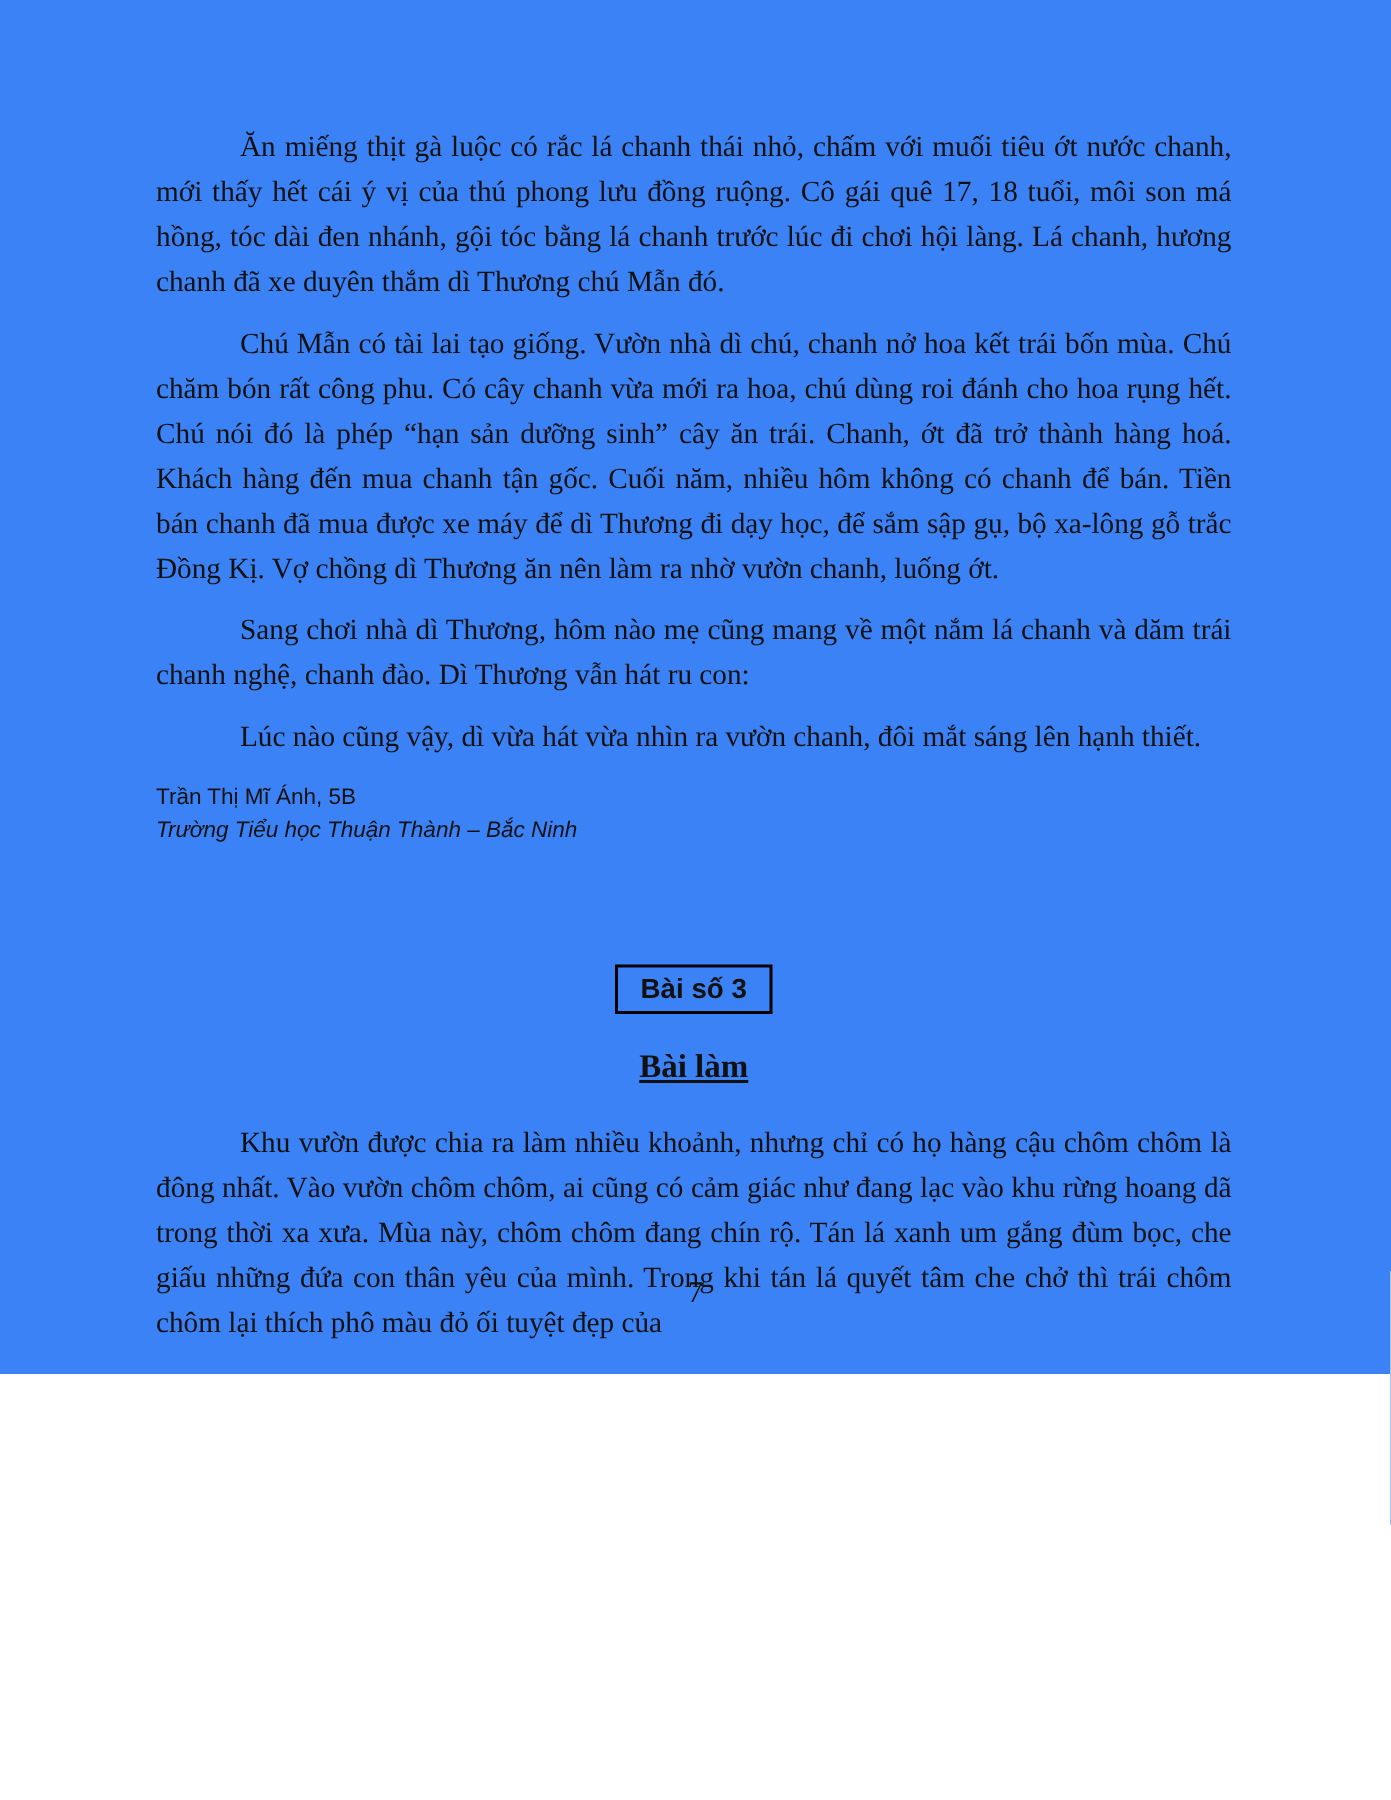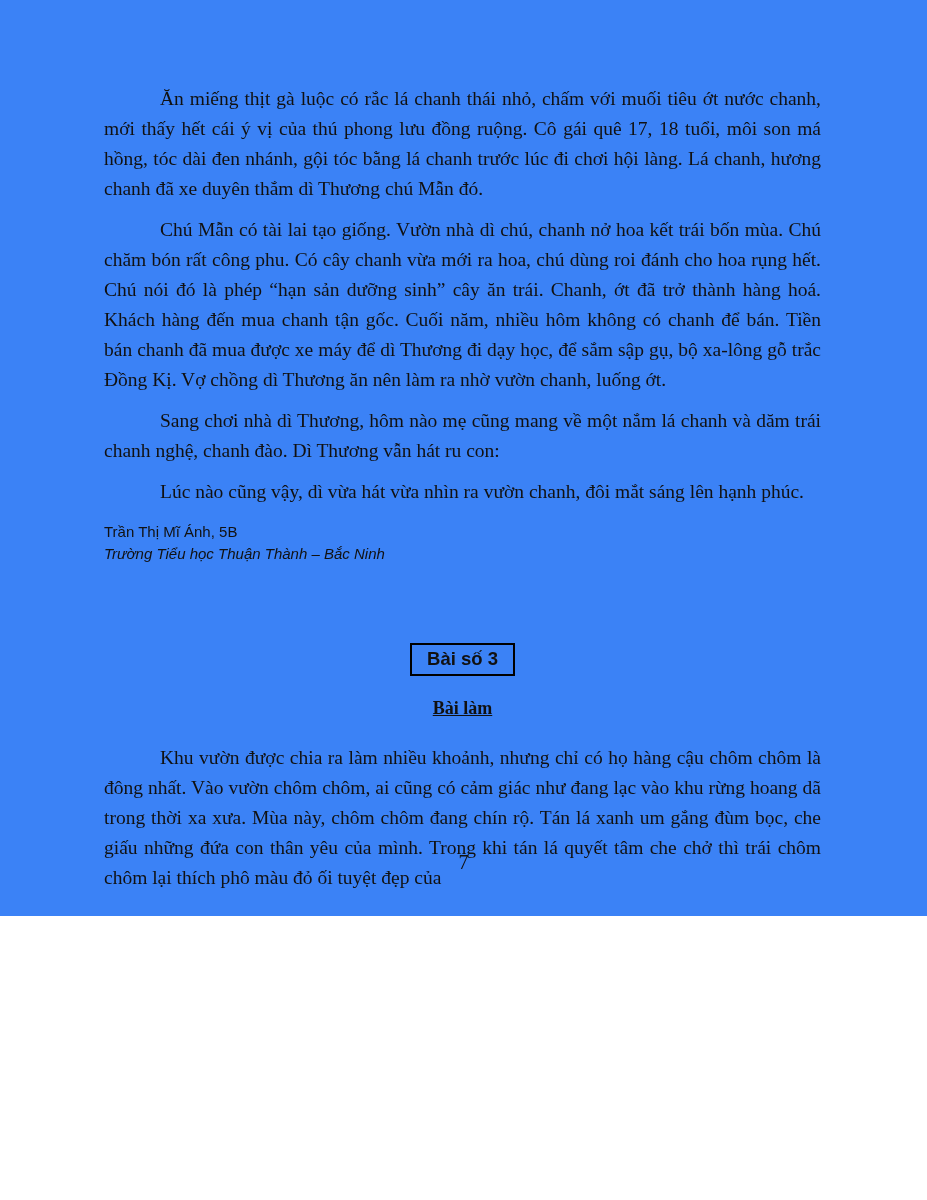--- a/index.html
+++ b/index.html
@@ -64,21 +64,21 @@
     text-align: center;
     font-weight: bold;
     font-style: italic;
     font-size: 19.5px;
     line-height: 28px;
   }
   .work-heading {
     margin: 22px 0 24px 0;
     text-align: center;
     font-weight: bold;
-    font-size: 18px;
+    font-size: 22px;
     text-decoration: underline;
   }
   .page-number {
     position: absolute;
     left: 0;
     right: 0;
     bottom: 42px;
     text-align: center;
     font-size: 20px;
   }
@@ -87,21 +87,21 @@
 <body>
 
 <div class="page">
   <div class="content">
 
     <p class="body-par">Ăn miếng thịt gà luộc có rắc lá chanh thái nhỏ, chấm với muối tiêu ớt nước chanh, mới thấy hết cái ý vị của thú phong lưu đồng ruộng. Cô gái quê 17, 18 tuổi, môi son má hồng, tóc dài đen nhánh, gội tóc bằng lá chanh trước lúc đi chơi hội làng. Lá chanh, hương chanh đã xe duyên thắm dì Thương chú Mẫn đó.</p>
     <p class="body-par">Chú Mẫn có tài lai tạo giống. Vườn nhà dì chú, chanh nở hoa kết trái bốn mùa. Chú chăm bón rất công phu. Có cây chanh vừa mới ra hoa, chú dùng roi đánh cho hoa rụng hết. Chú nói đó là phép “hạn sản dưỡng sinh” cây ăn trái. Chanh, ớt đã trở thành hàng hoá. Khách hàng đến mua chanh tận gốc. Cuối năm, nhiều hôm không có chanh để bán. Tiền bán chanh đã mua được xe máy để dì Thương đi dạy học, để sắm sập gụ, bộ xa-lông gỗ trắc Đồng Kị. Vợ chồng dì Thương ăn nên làm ra nhờ vườn chanh, luống ớt.</p>
     <p class="body-par">Sang chơi nhà dì Thương, hôm nào mẹ cũng mang về một nắm lá chanh và dăm trái chanh nghệ, chanh đào. Dì Thương vẫn hát ru con:</p>
 
 
-    <p class="body-par">Lúc nào cũng vậy, dì vừa hát vừa nhìn ra vườn chanh, đôi mắt sáng lên hạnh phúc.</p>
+    <p class="body-par">Lúc nào cũng vậy, dì vừa hát vừa nhìn ra vườn chanh, đôi mắt sáng lên hạnh thiết.</p>
 
     <div class="byline">
       <div class="author">Trần Thị Mĩ Ánh, 5B</div>
       <div class="school">Trường Tiểu học Thuận Thành – Bắc Ninh</div>
     </div>
 
     <div class="section-box-wrap">
       <div class="section-box">Bài số 3</div>
     </div>
 

